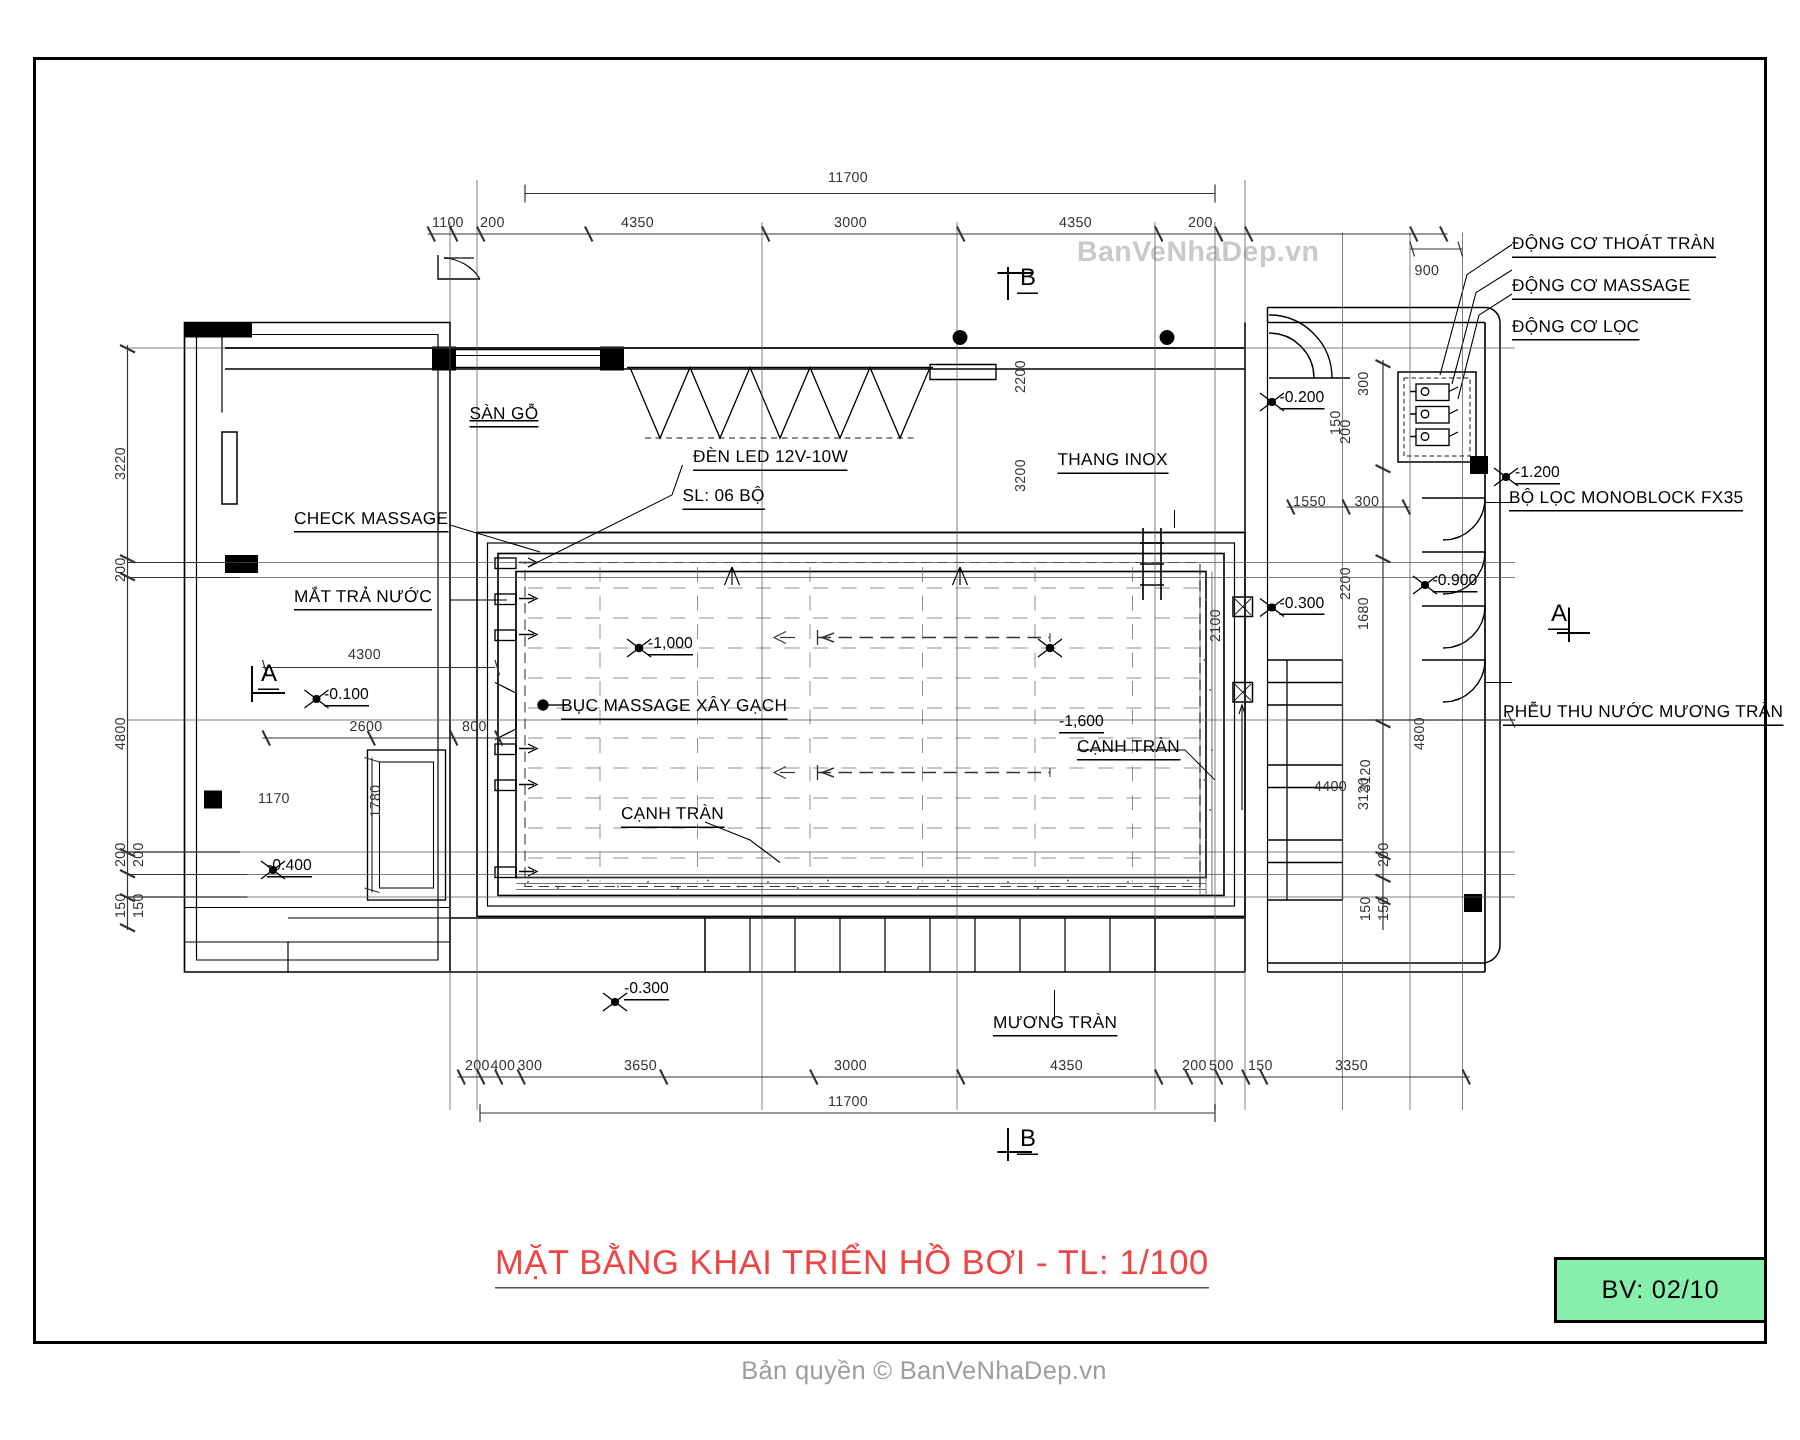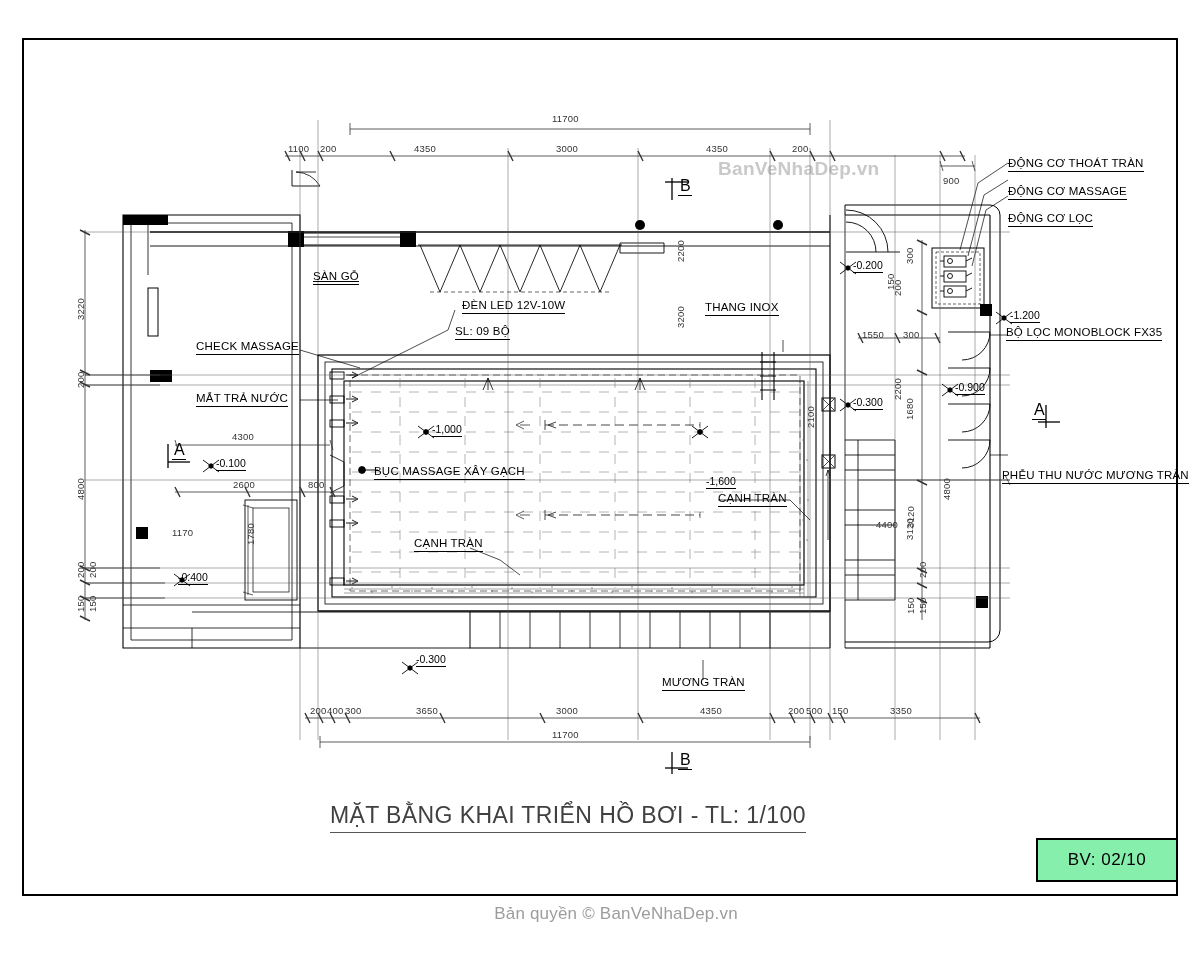--- a/index.html
+++ b/index.html
@@ -83,22 +83,22 @@
   .elev {
     position: absolute; font-size: 10.5px; color: #000;
     white-space: nowrap; line-height: 1;
     border-bottom: 1px solid #000; padding-bottom: 1px;
   }
   .secmark {
     position: absolute; font-size: 16px; color: #000; line-height: 1;
     border-bottom: 1.5px solid #000; padding: 0 1px 1px 2px;
   }
   .title {
-    position: absolute; left: 330px; top: 802px;
-    font-size: 23px; letter-spacing: .4px; color: #404040;
+    position: absolute; left: 330px; top: 828px;
+    font-size: 23px; letter-spacing: .4px; color: #ef4444;
     border-bottom: 1.5px solid #555; padding-bottom: 3px;
     white-space: nowrap;
   }
 </style>
 </head>
 <body>
 
 <div id="page">
 
 
@@ -450,21 +450,21 @@
         <path d="M1046 405 L1046 428"></path>
         <path d="M1038 422 L1060 422"></path>
       </g>
     </g>
   </svg>
 
   <div class="lbl u" style="left:313px; top:271px;text-decoration:underline;">SÀN GỖ</div>
   <div class="lbl u" style="left:196px; top:341px;">CHECK MASSAGE</div>
   <div class="lbl u" style="left:196px; top:393px;">MẮT TRẢ NƯỚC</div>
   <div class="lbl u" style="left:462px; top:300px;">ĐÈN LED 12V-10W</div>
-  <div class="lbl u" style="left:455px; top:326px;">SL: 09 BỘ</div>
+  <div class="lbl u" style="left:455px; top:326px;">SL: 06 BỘ</div>
   <div class="lbl u" style="left:705px; top:302px;">THANG INOX</div>
   <div class="lbl u" style="left:374px; top:466px;">BỤC MASSAGE XÂY GẠCH</div>
   <div class="lbl u" style="left:414px; top:538px;">CẠNH TRÀN</div>
   <div class="lbl u" style="left:718px; top:493px;">CẠNH TRÀN</div>
   <div class="lbl u" style="left:662px; top:677px;">MƯƠNG TRÀN</div>
   <div class="lbl u" style="left:1008px; top:158px;">ĐỘNG CƠ THOÁT TRÀN</div>
   <div class="lbl u" style="left:1008px; top:186px;">ĐỘNG CƠ MASSAGE</div>
   <div class="lbl u" style="left:1008px; top:213px;">ĐỘNG CƠ LỌC</div>
   <div class="lbl u" style="left:1006px; top:327px;">BỘ LỌC MONOBLOCK FX35</div>
   <div class="lbl u" style="left:1002px; top:470px;">PHỄU THU NƯỚC MƯƠNG TRÀN</div>

